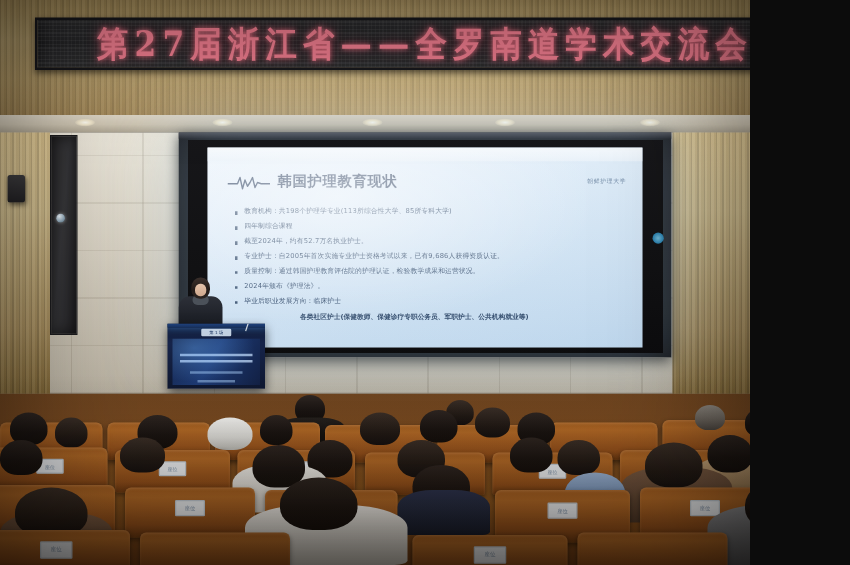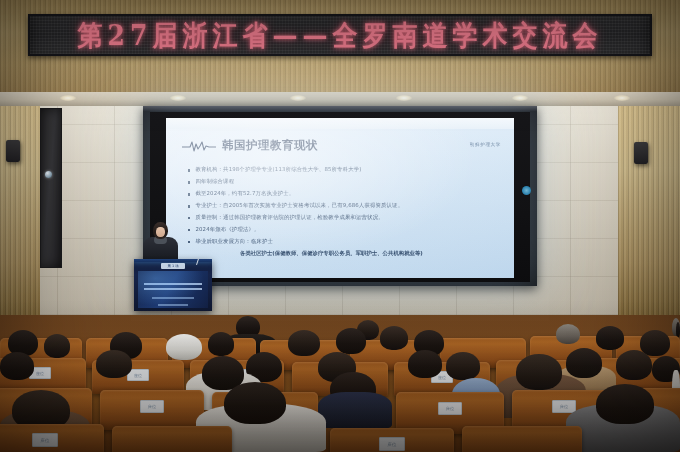--- a/index.html
+++ b/index.html
@@ -4,21 +4,21 @@
 <style>
   * { box-sizing: border-box; margin: 0; padding: 0; }
   html, body {
     width: 680px; height: 452px;
     background: #0c0c0c;
     font-family: "Liberation Sans", sans-serif;
     overflow: hidden;
   }
   #scene {
     position: relative;
-    width: 680px; height: 452px;
+    width: 600px; height: 452px;
     overflow: hidden;
     background: #2a2520;
   }
 
   
   .wall-wood-top {
     position: absolute; left: 0; top: 0; width: 680px; height: 92px;
     background:
       repeating-linear-gradient(90deg,
         rgba(0,0,0,0.13) 0px, rgba(0,0,0,0.13) 1px,

